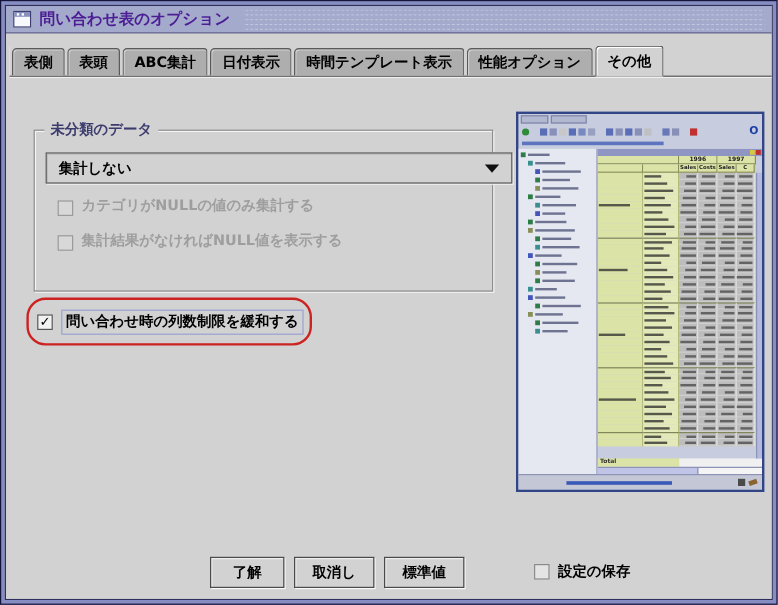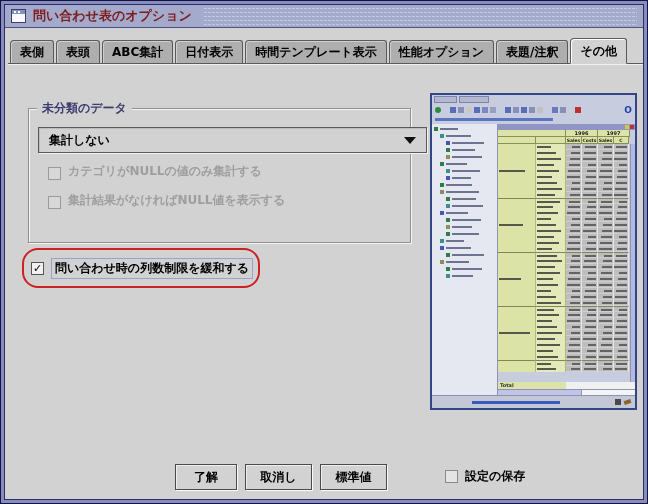--- a/index.html
+++ b/index.html
@@ -8,21 +8,21 @@
 
   .window{position:fixed;inset:0;background:#868dc3;padding:3px;border:1px solid #14143a;}
   .inner{height:100%;border:1px solid #2e2e5c;background:#d2d2d2;display:flex;flex-direction:column;}
 
   
   .titlebar{height:23px;background:#a3aacb;border-bottom:1px solid #51517e;
     display:flex;align-items:center;padding:0 6px;gap:7px;flex:0 0 auto;}
   .win-icon{width:15px;height:14px;background:#f8f8ff;border:1px solid #3c3c6e;position:relative;flex:0 0 auto;}
   .win-icon::before{content:"";position:absolute;left:0;right:0;top:0;height:4px;background:#8890c0;}
   .win-icon::after{content:"";position:absolute;left:2px;top:1px;width:2px;height:2px;background:#fff;box-shadow:4px 0 0 #fff;}
-  .title-text{font-size:13px;font-weight:bold;color:#7f1d1d;white-space:nowrap;}
+  .title-text{font-size:13px;font-weight:bold;color:#4c1d95;white-space:nowrap;}
   .bumps{flex:1;height:17px;margin-left:4px;
     background-image:conic-gradient(at 30% 30%,#c3c9e1 0 25%,rgba(0,0,0,0) 0);
     background-size:4px 4px;}
 
   .main{flex:1;position:relative;background:#d2d2d2;}
 
   
   .tabbar{position:absolute;left:3px;right:0;top:10px;height:26px;display:flex;align-items:flex-end;
     border-bottom:1px solid #5a5a5a;box-shadow:0 1px 0 #f0f0f0;padding-left:2px;}
   .tab{height:23px;line-height:22px;padding:0 9px;font-size:12px;font-weight:bold;color:#000;
@@ -118,21 +118,20 @@
 
     <div class="main">
 
       <div class="tabbar" id="tabbar">
           <div class="tab">表側</div>
           <div class="tab">表頭</div>
           <div class="tab">ABC集計</div>
           <div class="tab">日付表示</div>
           <div class="tab">時間テンプレート表示</div>
           <div class="tab">性能オプション</div>
-          <div class="tab">表題/注釈</div>
           <div class="tab sel">その他</div>
         </div>
 
       <div class="groupbox">
         <div class="group-title">未分類のデータ</div>
         <div class="combo">
           <span class="combo-text">集計しない</span>
           <span class="combo-arrow"></span>
         </div>
         <div id="group-checks">

